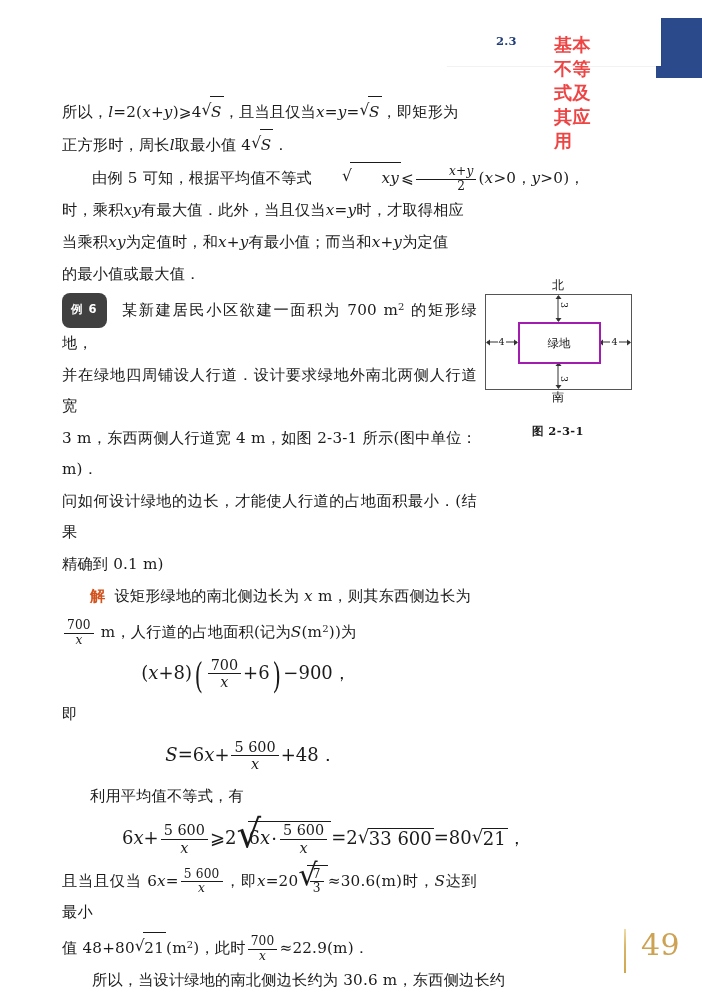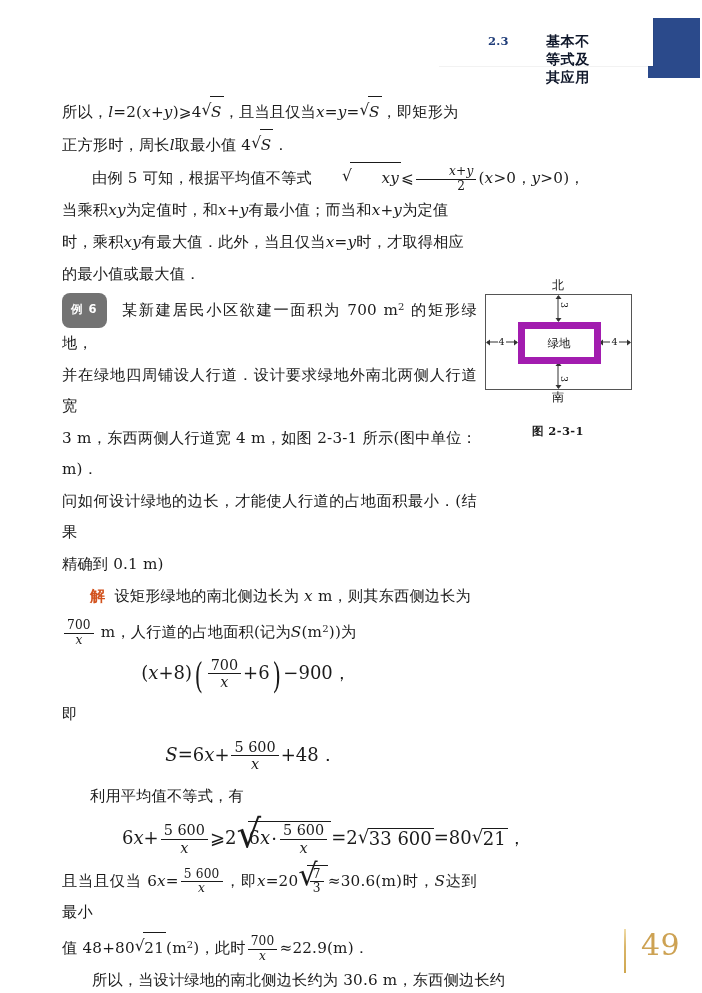--- a/index.html
+++ b/index.html
@@ -12,21 +12,21 @@
     height: 993px;
     position: relative;
     font-family: "DejaVu Serif", "Liberation Serif", serif;
     color: #1a1a1a;
     overflow: hidden;
   }
 
   
   .page-header {
     position: absolute;
-    top: 0; left: 8px;
+    top: 0; left: 16px;
     width: 592px;
     height: 92px;
   }
   .header-blue-block {
     position: absolute;
     left: 640px;
     top: 18px;
     width: 52px;
     height: 60px;
     background: #2b4a8b;
@@ -49,22 +49,22 @@
     font-size: 11.5px;
     color: #1f3c78;
     letter-spacing: 0.3px;
   }
   .header-section-title {
     position: absolute;
     left: 538px;
     top: 33px;
     font-family: "DejaVu Sans", "Liberation Sans", sans-serif;
     font-weight: bold;
-    font-size: 14px;
-    color: #0f172a;
+    font-size: 18px;
+    color: #ef4444;
     letter-spacing: 0.6px;
   }
 
   
   .content {
     position: absolute;
     left: 62px;
     top: 96px;
     width: 578px;
   }
@@ -134,21 +134,21 @@
     margin: 9px 0 9px 0;
     text-align: center;
     font-size: 18px;
     line-height: 1.15;
   }
   .eq.offset-left { text-align: left; padding-left: 60px; }
 
   
   .ex-badge {
     display: inline-block;
-    background: #737373;
+    background: #404040;
     color: #ffffff;
     font-family: "DejaVu Sans", "Liberation Sans", sans-serif;
     font-weight: bold;
     font-size: 11.5px;
     padding: 1.5px 9px 2.5px 9px;
     border-radius: 8px;
     letter-spacing: 1px;
     vertical-align: 2px;
     margin-right: 14px;
   }
@@ -176,21 +176,21 @@
     margin: 2px auto 0 auto;
     width: 147px;
     height: 96px;
     border: 1px solid #555;
     box-sizing: border-box;
   }
   .fig-inner {
     position: absolute;
     left: 32px; top: 27px;
     width: 83px; height: 42px;
-    border: 7px solid #a21caf;
+    border: 2px solid #a21caf;
     box-sizing: border-box;
     display: flex;
     align-items: center;
     justify-content: center;
     font-size: 11.5px;
     color: #111;
   }
   
   .dim-v {
     position: absolute;
@@ -320,24 +320,24 @@
     <span>所以，</span><span class="mi">l</span><span class="m">=2(</span><span class="mi">x</span><span class="m">+</span><span class="mi">y</span><span class="m">)⩾4</span><span class="sqrt"><span class="rad mi">S</span></span><span>，且当且仅当</span><span class="mi">x</span><span class="m">=</span><span class="mi">y</span><span class="m">=</span><span class="sqrt"><span class="rad mi">S</span></span><span>，即矩形为</span>
   </p>
   <p class="para">
     <span>正方形时，周长</span><span class="mi">l</span><span>取最小值 4</span><span class="sqrt"><span class="rad mi">S</span></span><span>．</span>
   </p>
 
   <p class="para indent">
     <span>由例 5 可知，根据平均值不等式</span><span class="sqrt"><span class="rad mi">xy</span></span><span class="m">⩽</span><span class="frac"><span class="num mi">x+y</span><span class="den m">2</span></span><span class="m">(</span><span class="mi">x</span><span class="m">&gt;0，</span><span class="mi">y</span><span class="m">&gt;0)，</span>
   </p>
   <p class="para">
+    <span>时，乘积</span><span class="mi">xy</span><span>有最大值．此外，当且仅当</span><span class="mi">x=y</span><span>时，才取得相应</span>
+  </p>
+  <p class="para">
     <span>当乘积</span><span class="mi">xy</span><span>为定值时，和</span><span class="mi">x+y</span><span>有最小值；而当和</span><span class="mi">x+y</span><span>为定值</span>
-  </p>
-  <p class="para">
-    <span>时，乘积</span><span class="mi">xy</span><span>有最大值．此外，当且仅当</span><span class="mi">x=y</span><span>时，才取得相应</span>
   </p>
   <p class="para">
     <span>的最小值或最大值．</span>
   </p>
 
   <p class="para narrow">
     <span class="ex-badge">例 6</span><span>某新建居民小区欲建一面积为 700 m</span><span class="sup">2</span><span> 的矩形绿地，</span>
   </p>
   <p class="para narrow">并在绿地四周铺设人行道．设计要求绿地外南北两侧人行道宽</p>
   <p class="para narrow">3 m，东西两侧人行道宽 4 m，如图 2-3-1 所示(图中单位：m)．</p>

